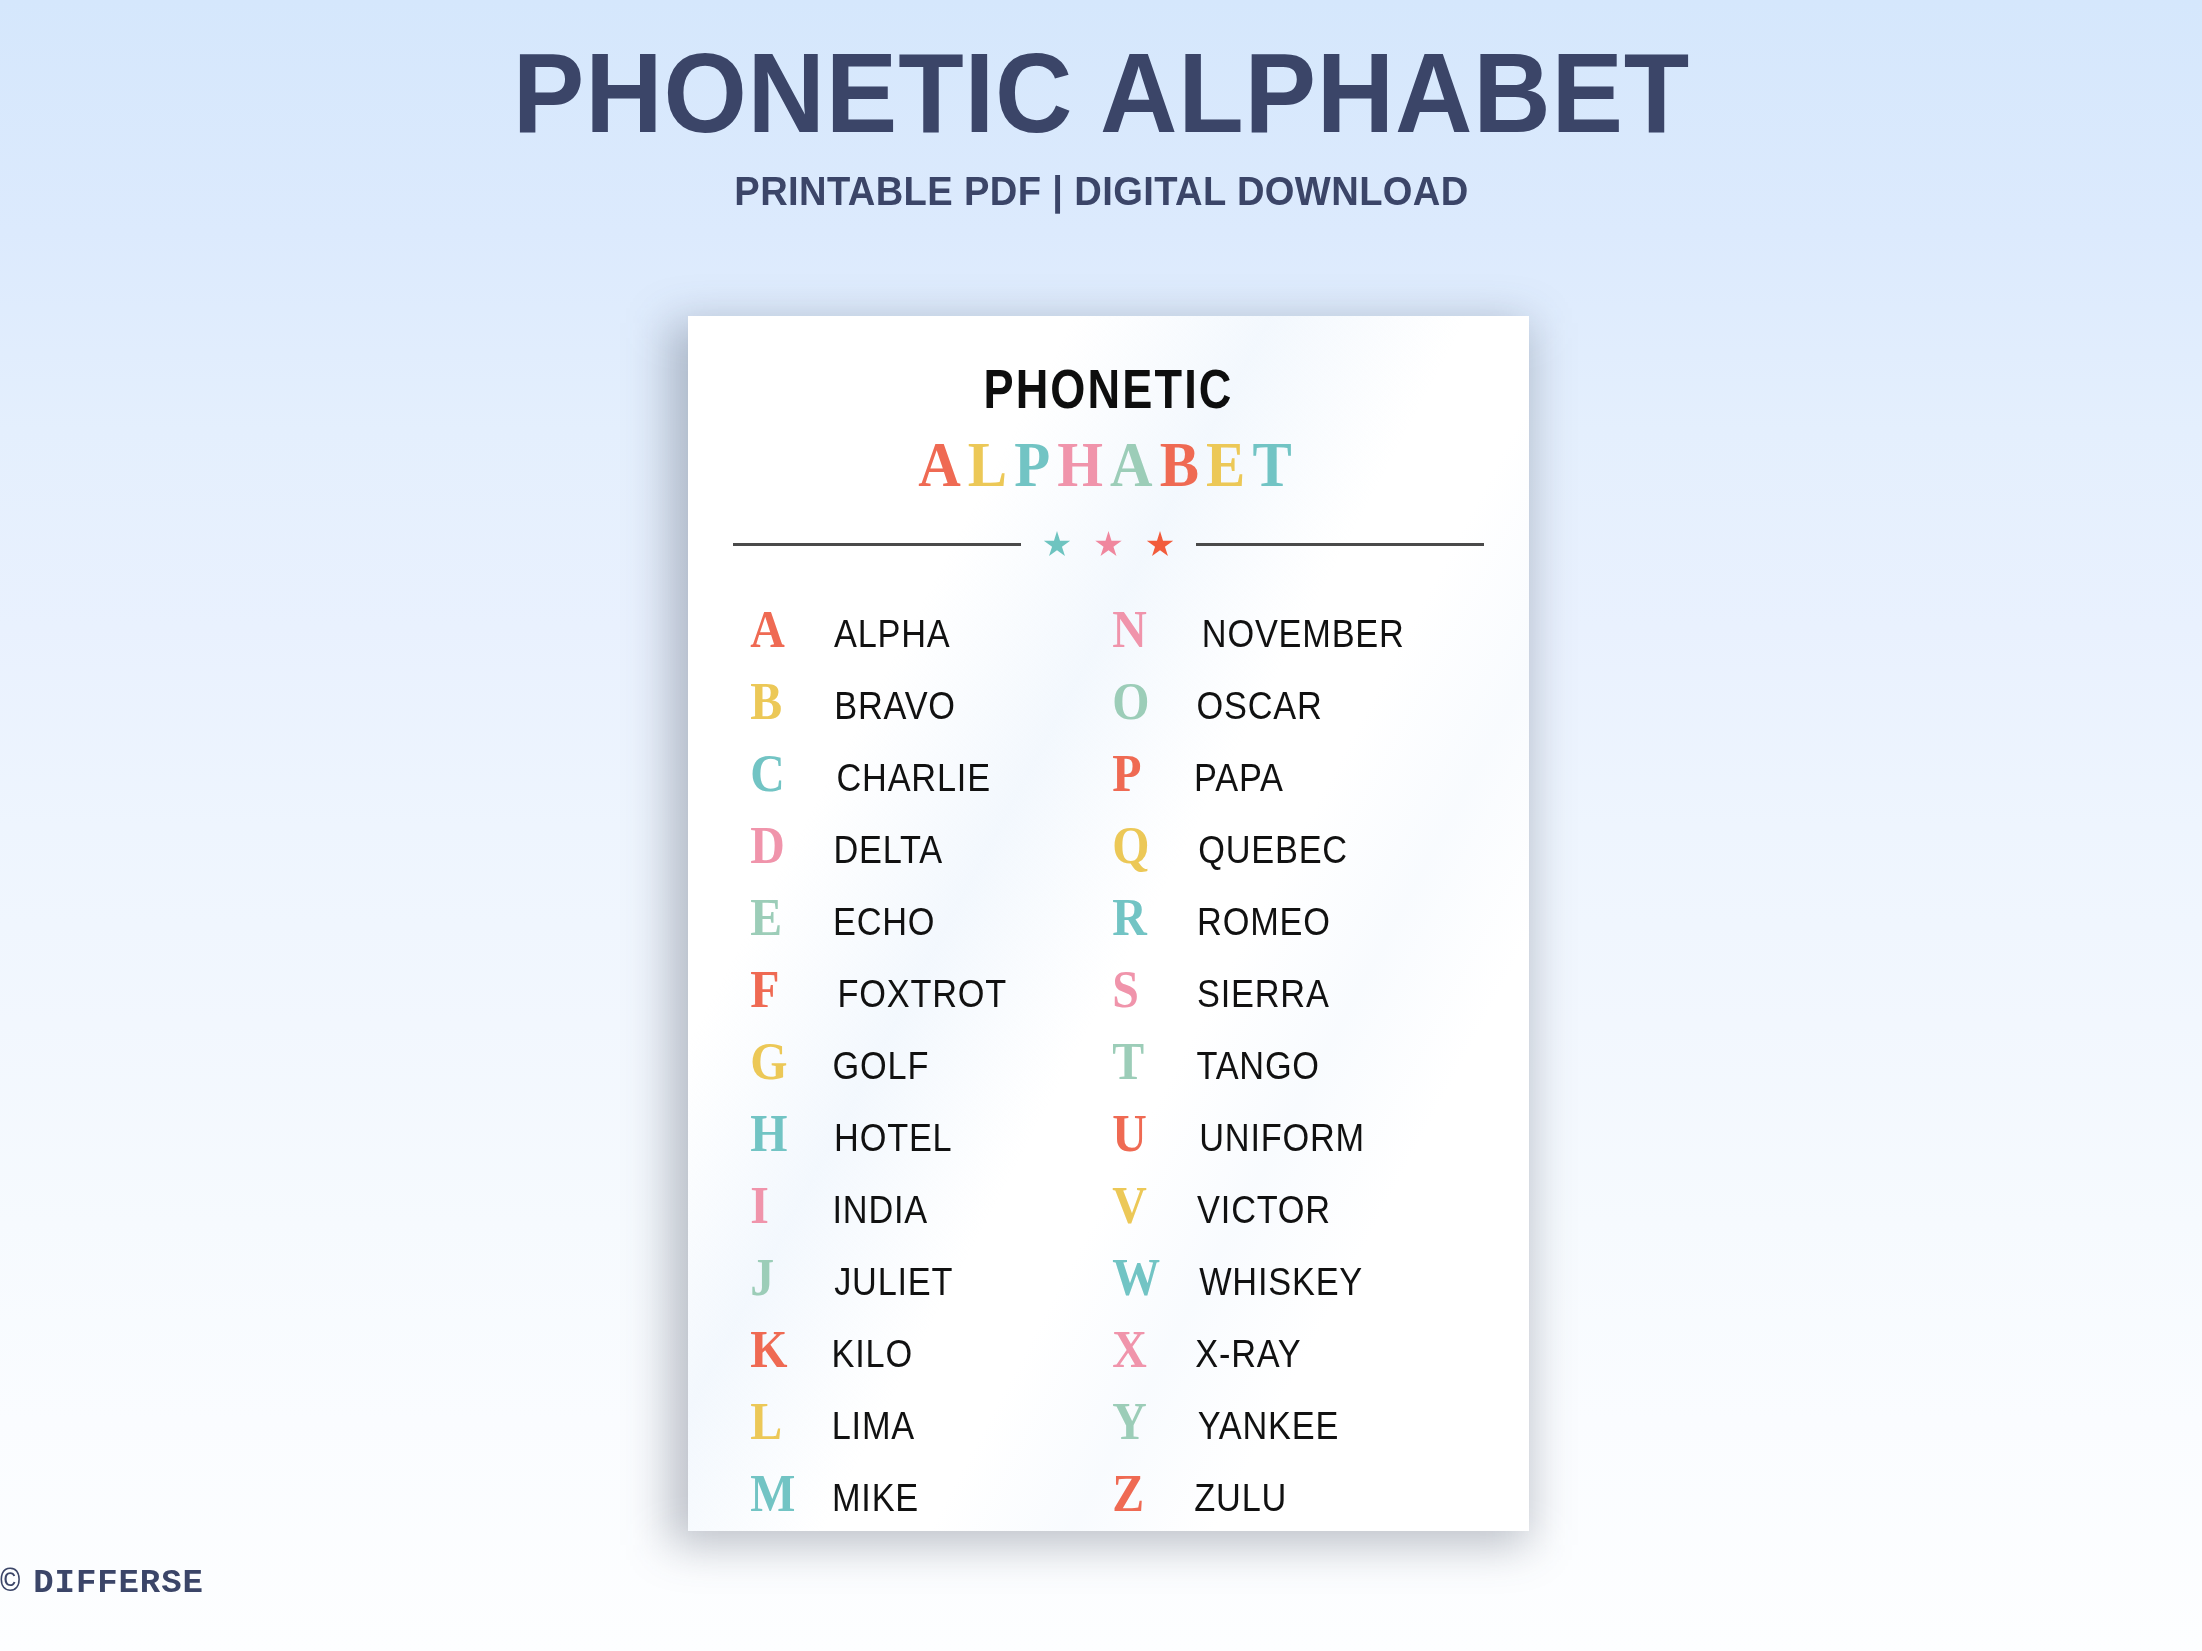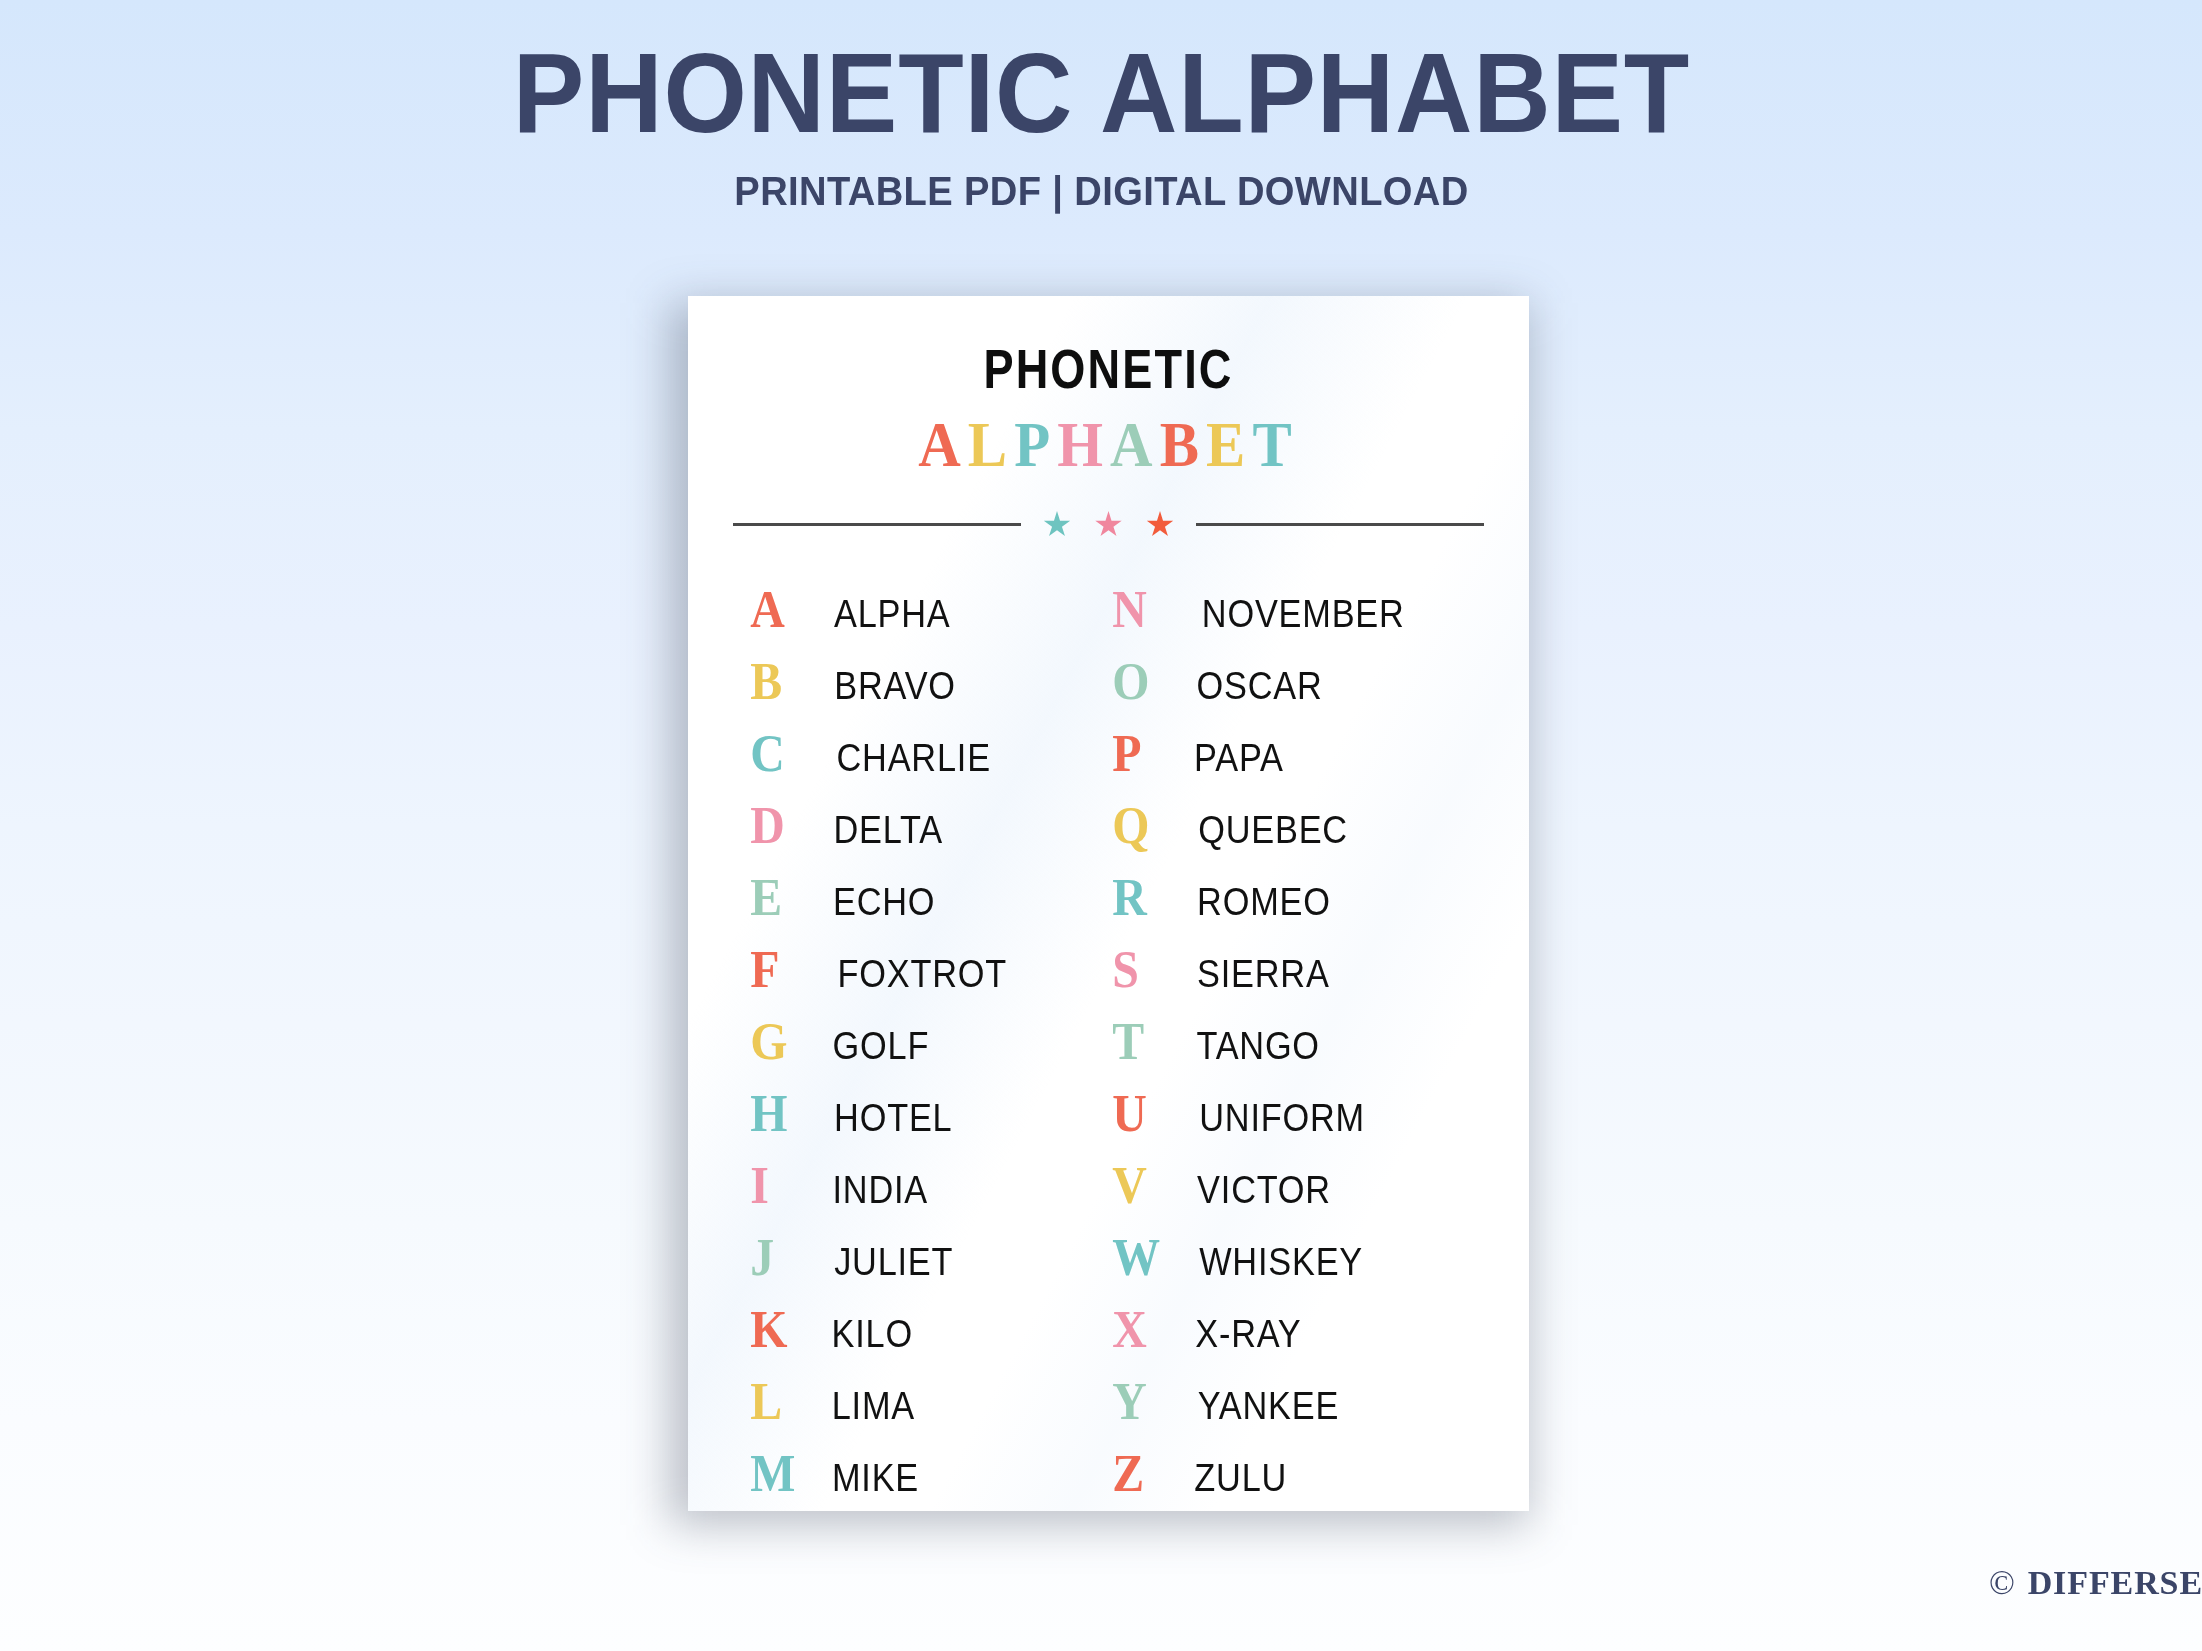--- a/index.html
+++ b/index.html
@@ -50,21 +50,21 @@
     font-weight: 700;
     letter-spacing: 0.4px;
     color: #3b4568;
     transform: scaleX(0.93);
   }
 
   
   .poster-wrap {
     position: absolute;
     left: 688px;
-    top: 296px;
+    top: 316px;
     width: 841px;
     height: 1215px;
   }
 
   .poster-shadow {
     position: absolute;
     left: -19px;
     top: 6.9px;
     width: 860px;
     height: 1222px;
@@ -184,22 +184,22 @@
     line-height: 1;
     transform: scaleX(0.88);
     transform-origin: left baseline;
   }
 
   
   .page-footer {
     position: absolute;
     left: 0; right: 0;
     bottom: 50px;
-    text-align: right;
-    font-family: Liberation Serif, serif;
+    text-align: left;
+    font-family: Liberation Mono, monospace;
     font-size: 34px;
     font-weight: 700;
     color: #3b4568;
     letter-spacing: 0.9px;
   }
   .page-footer .copy-mark { font-weight: 400; margin-right: 12px; }
 </style>
 </head>
 <body>
 

